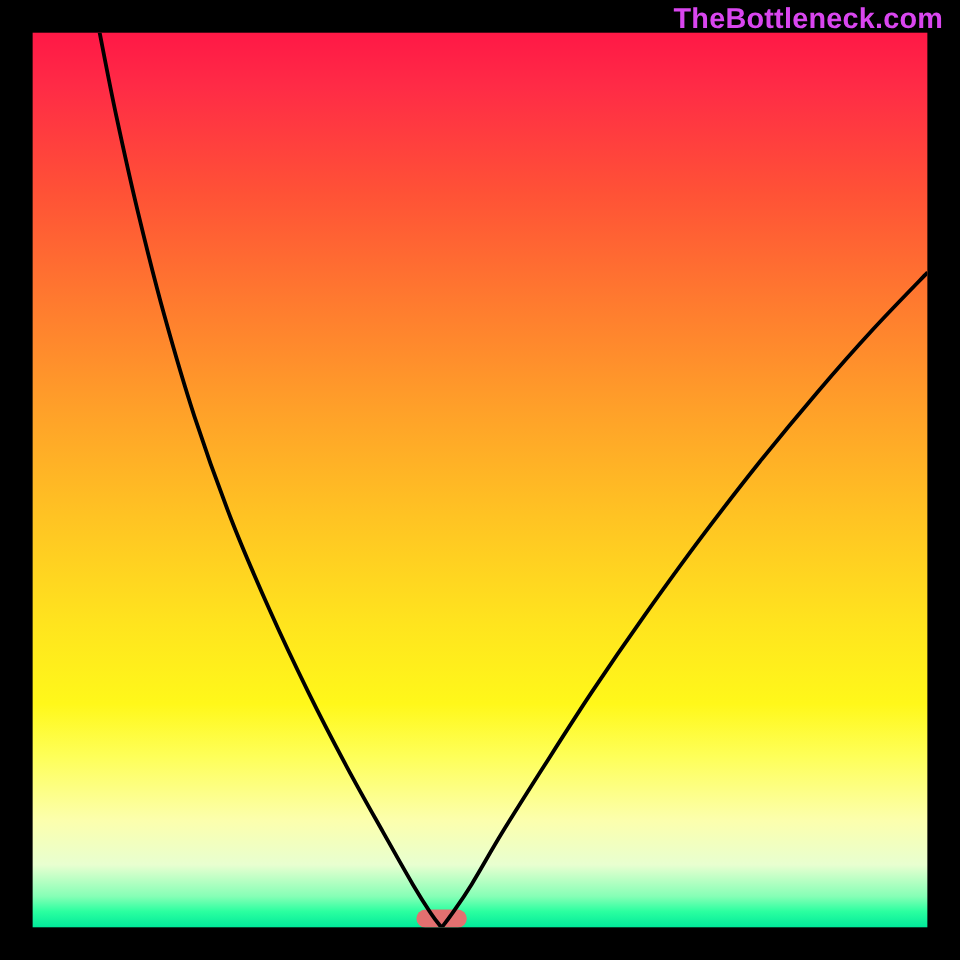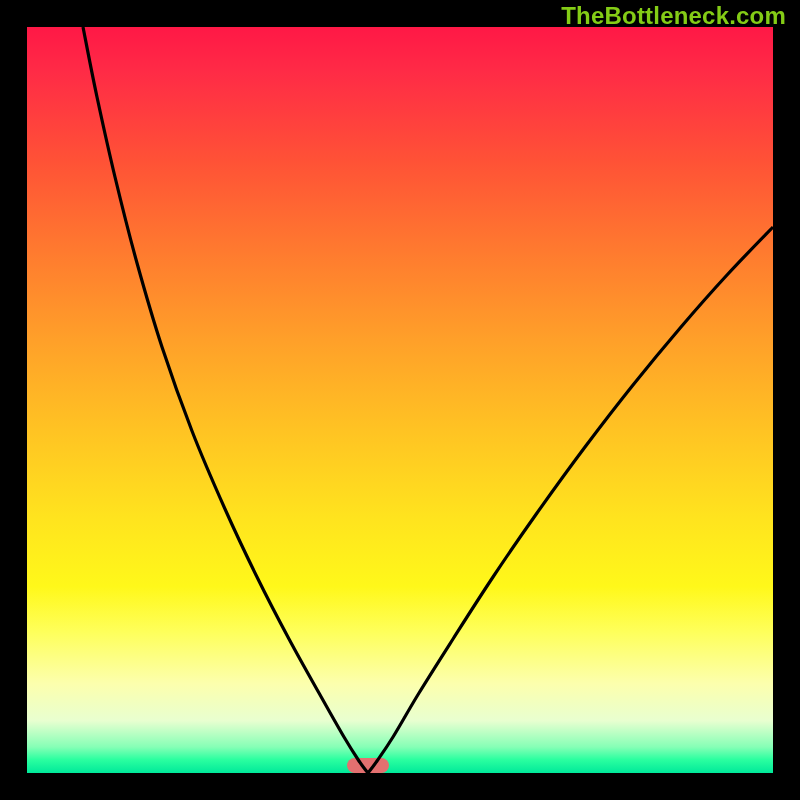--- a/index.html
+++ b/index.html
@@ -14,21 +14,21 @@
   .frame {
     position: relative;
     width: 800px;
     height: 800px;
     background: #000;
   }
   .watermark {
     position: absolute;
     top: 2px;
     right: 14px;
-    color: #84cc16;
+    color: #d946ef;
     font-size: 24px;
     font-weight: 600;
     letter-spacing: 0.2px;
     z-index: 10;
   }
   .plot-area {
     position: absolute;
     left: 27px;
     top: 27px;
     width: 746px;

